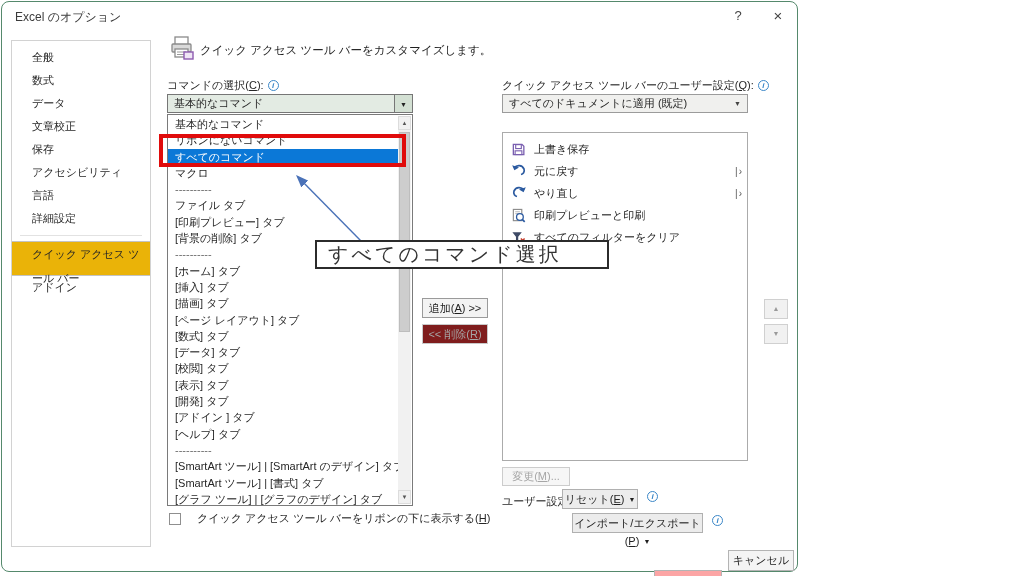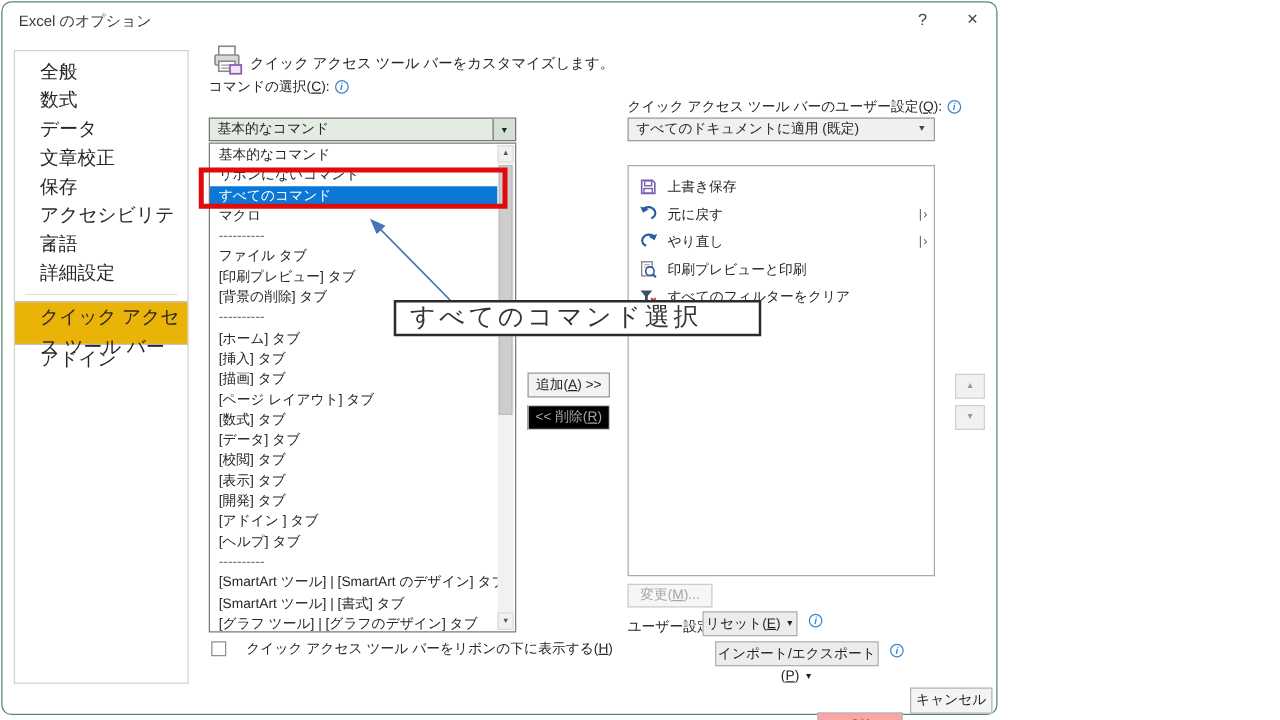--- a/index.html
+++ b/index.html
@@ -13,21 +13,21 @@
   .titlebar { position:absolute; left:0; top:0; width:100%; height:28px; }
   .title { position:absolute; left:13px; top:7px; font-size:12px; color:#3b3b3b; }
   .tb-btn { position:absolute; top:4px; width:28px; height:20px; text-align:center;
     font-size:13px; color:#444; cursor:default; line-height:20px; }
   .tb-help { left:722px; }
   .tb-close { left:762px; font-size:15px; }
 
   
   .sidebar { position:absolute; left:9px; top:38px; width:140px; height:507px;
     border:1px solid #d2d2d2; background:#fff; padding-top:5px; }
-  .side-item { height:23px; line-height:23px; padding-left:20px; font-size:15px; color:#262626; }
+  .side-item { height:23px; line-height:23px; padding-left:20px; font-size:11px; color:#262626; }
   .side-item.selected { background:#eab308; border-top:1px solid #c3c3c3;
     border-bottom:1px solid #c3c3c3; height:35px; line-height:24px; }
   .side-sep { height:1px; background:#e2e2e2; margin:5px 8px; }
 
   
   .hdr-icon { position:absolute; left:167px; top:33px; }
   .hdr-text { position:absolute; left:198px; top:41px; font-size:11.5px; color:#1f1f1f; }
 
   
   .col-label { position:absolute; font-size:11px; color:#262626; }
@@ -65,21 +65,21 @@
   
   .chk-row { position:absolute; left:167px; top:509px; display:flex; align-items:center; }
   .chk-box { width:12px; height:12px; border:1px solid #8f8f8f; background:#fff; }
   .chk-label { font-size:11px; margin-left:16px; color:#262626; }
 
   
   .btn { position:absolute; font-size:11px; text-align:center; background:#f3f3f3;
     border:1px solid #9a9a9a; color:#1f1f1f; }
   .btn-add { left:420px; top:296px; width:66px; height:20px; line-height:18px; }
   .btn-remove { left:420px; top:322px; width:66px; height:20px; line-height:18px;
-    background:#000000; border-color:#c9c9c9; color:#a6a6a6; }
+    background:#7f1d1d; border-color:#c9c9c9; color:#a6a6a6; }
 
   
   .qat-list { position:absolute; left:500px; top:130px; width:246px; height:329px;
     border:1px solid #ababab; background:#fff; padding-top:5px; }
   .qat-row { height:22px; display:flex; align-items:center; padding:0 4px 0 7px; }
   .qat-icon { width:17px; height:16px; display:inline-flex; align-items:center;
     justify-content:center; }
   .qat-label { font-size:11px; margin-left:7px; color:#262626; flex:1; white-space:nowrap; }
   .qat-split { font-size:10px; color:#5a5a5a; letter-spacing:1px; }
 
@@ -142,21 +142,21 @@
         <rect x="6" y="2" width="13" height="9" fill="#fff" stroke="#8a8a8a" stroke-width="1.3"></rect>
         <rect x="3" y="9" width="19" height="8" rx="1" fill="#d9d9d9" stroke="#8a8a8a" stroke-width="1.3"></rect>
         <rect x="6" y="14" width="13" height="8" fill="#fff" stroke="#8a8a8a" stroke-width="1.3"></rect>
         <line x1="8" y1="17" x2="17" y2="17" stroke="#9a9a9a"></line>
         <line x1="8" y1="19.5" x2="17" y2="19.5" stroke="#9a9a9a"></line>
         <rect x="15" y="17" width="9" height="7" fill="#efe6f5" stroke="#8d5bb0" stroke-width="1.4"></rect>
       </svg>
     </div>
     <div class="hdr-text">クイック アクセス ツール バーをカスタマイズします。</div>
 
-    <div class="col-label" style="left:165px; top:60px;">
+    <div class="col-label" style="left:165px; top:76px;">
       <span>コマンドの選択(<u>C</u>):</span><span class="info-i">i</span>
     </div>
 
     <div class="combo combo-left">
       <span>基本的なコマンド</span>
       <span class="combo-btn"><span>▼</span></span>
     </div>
 
     <div class="cmd-list">
       <div class="cmd-rows" id="cmd-rows">

